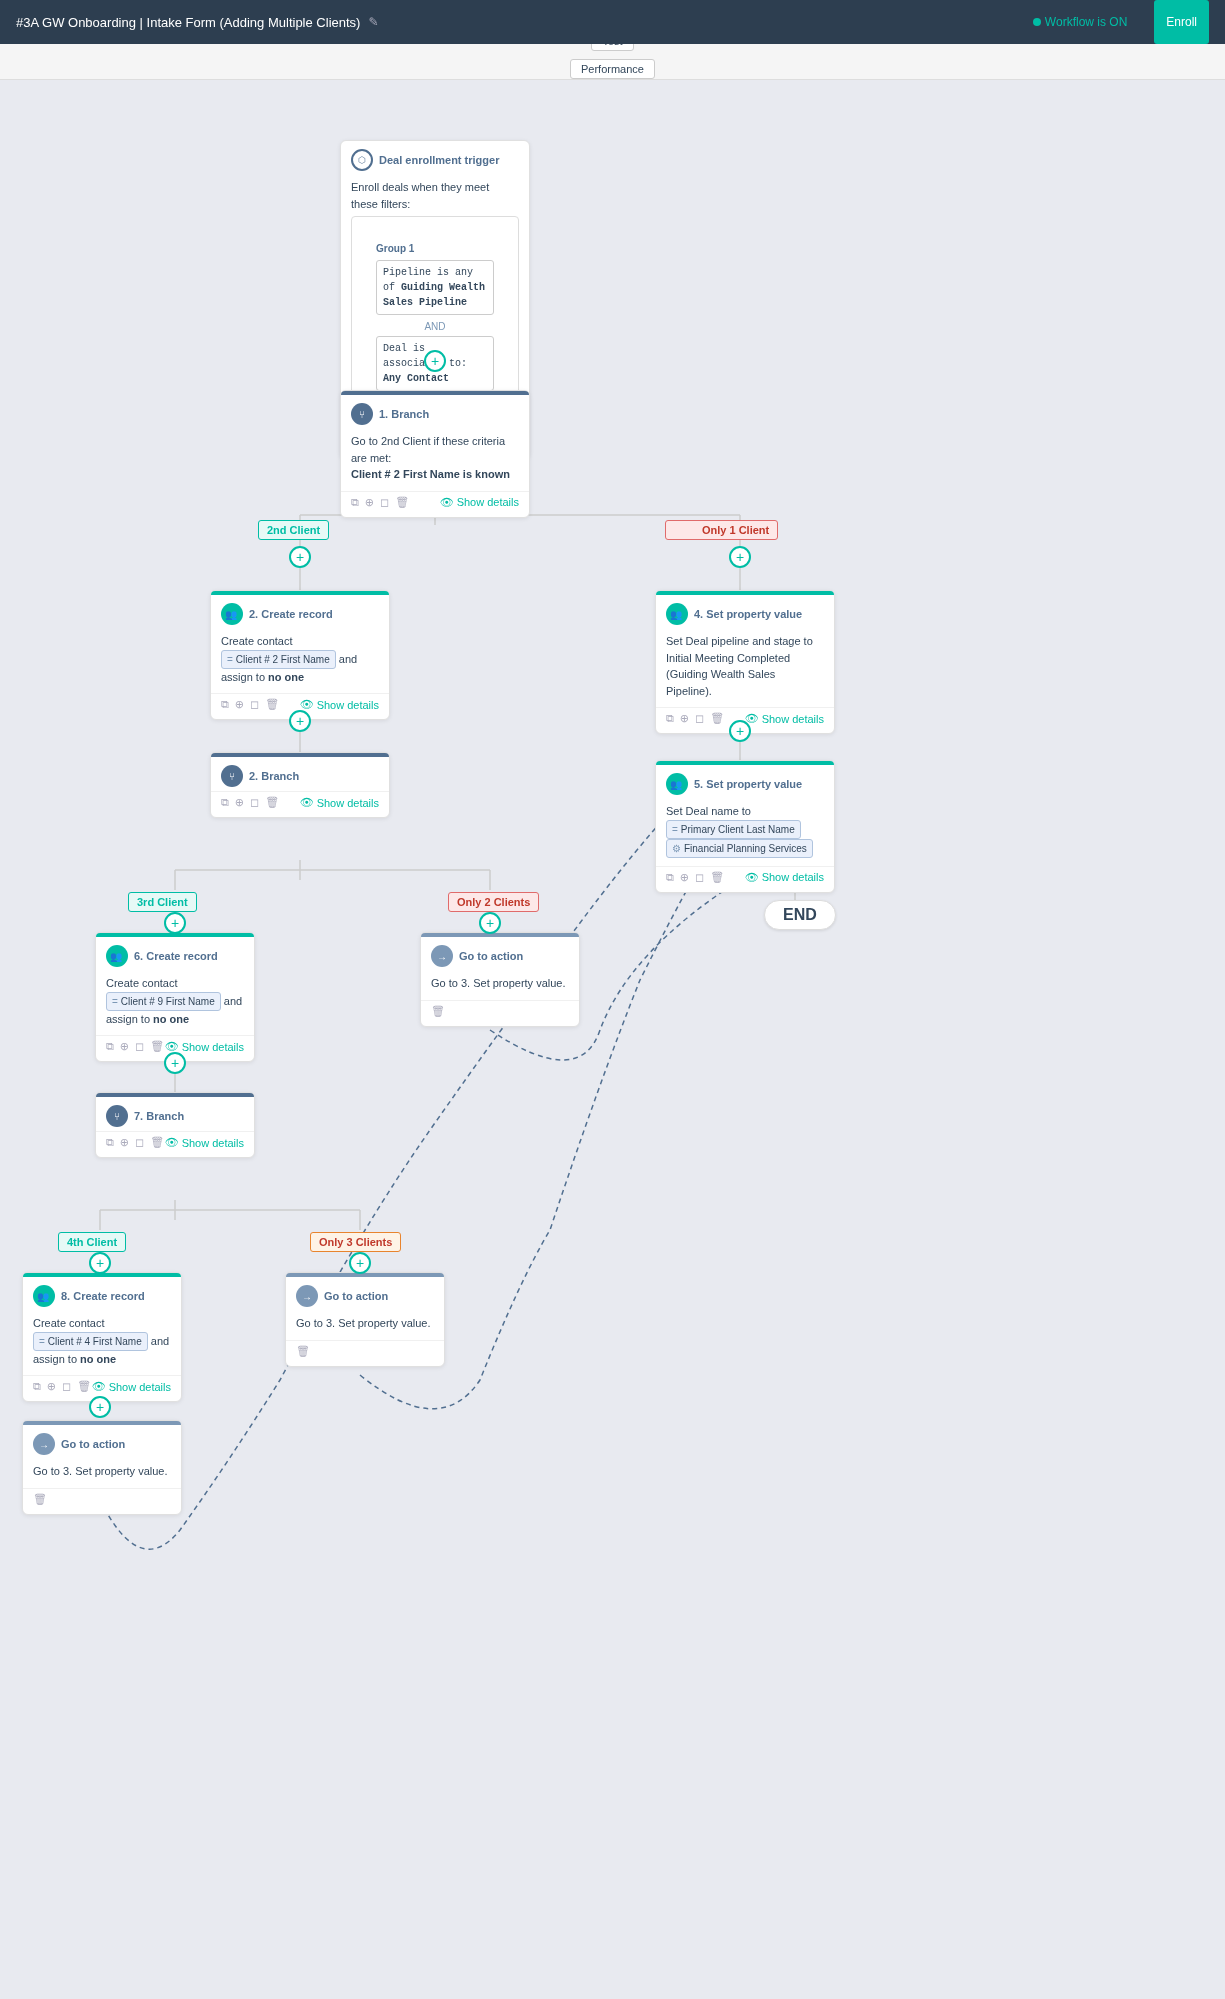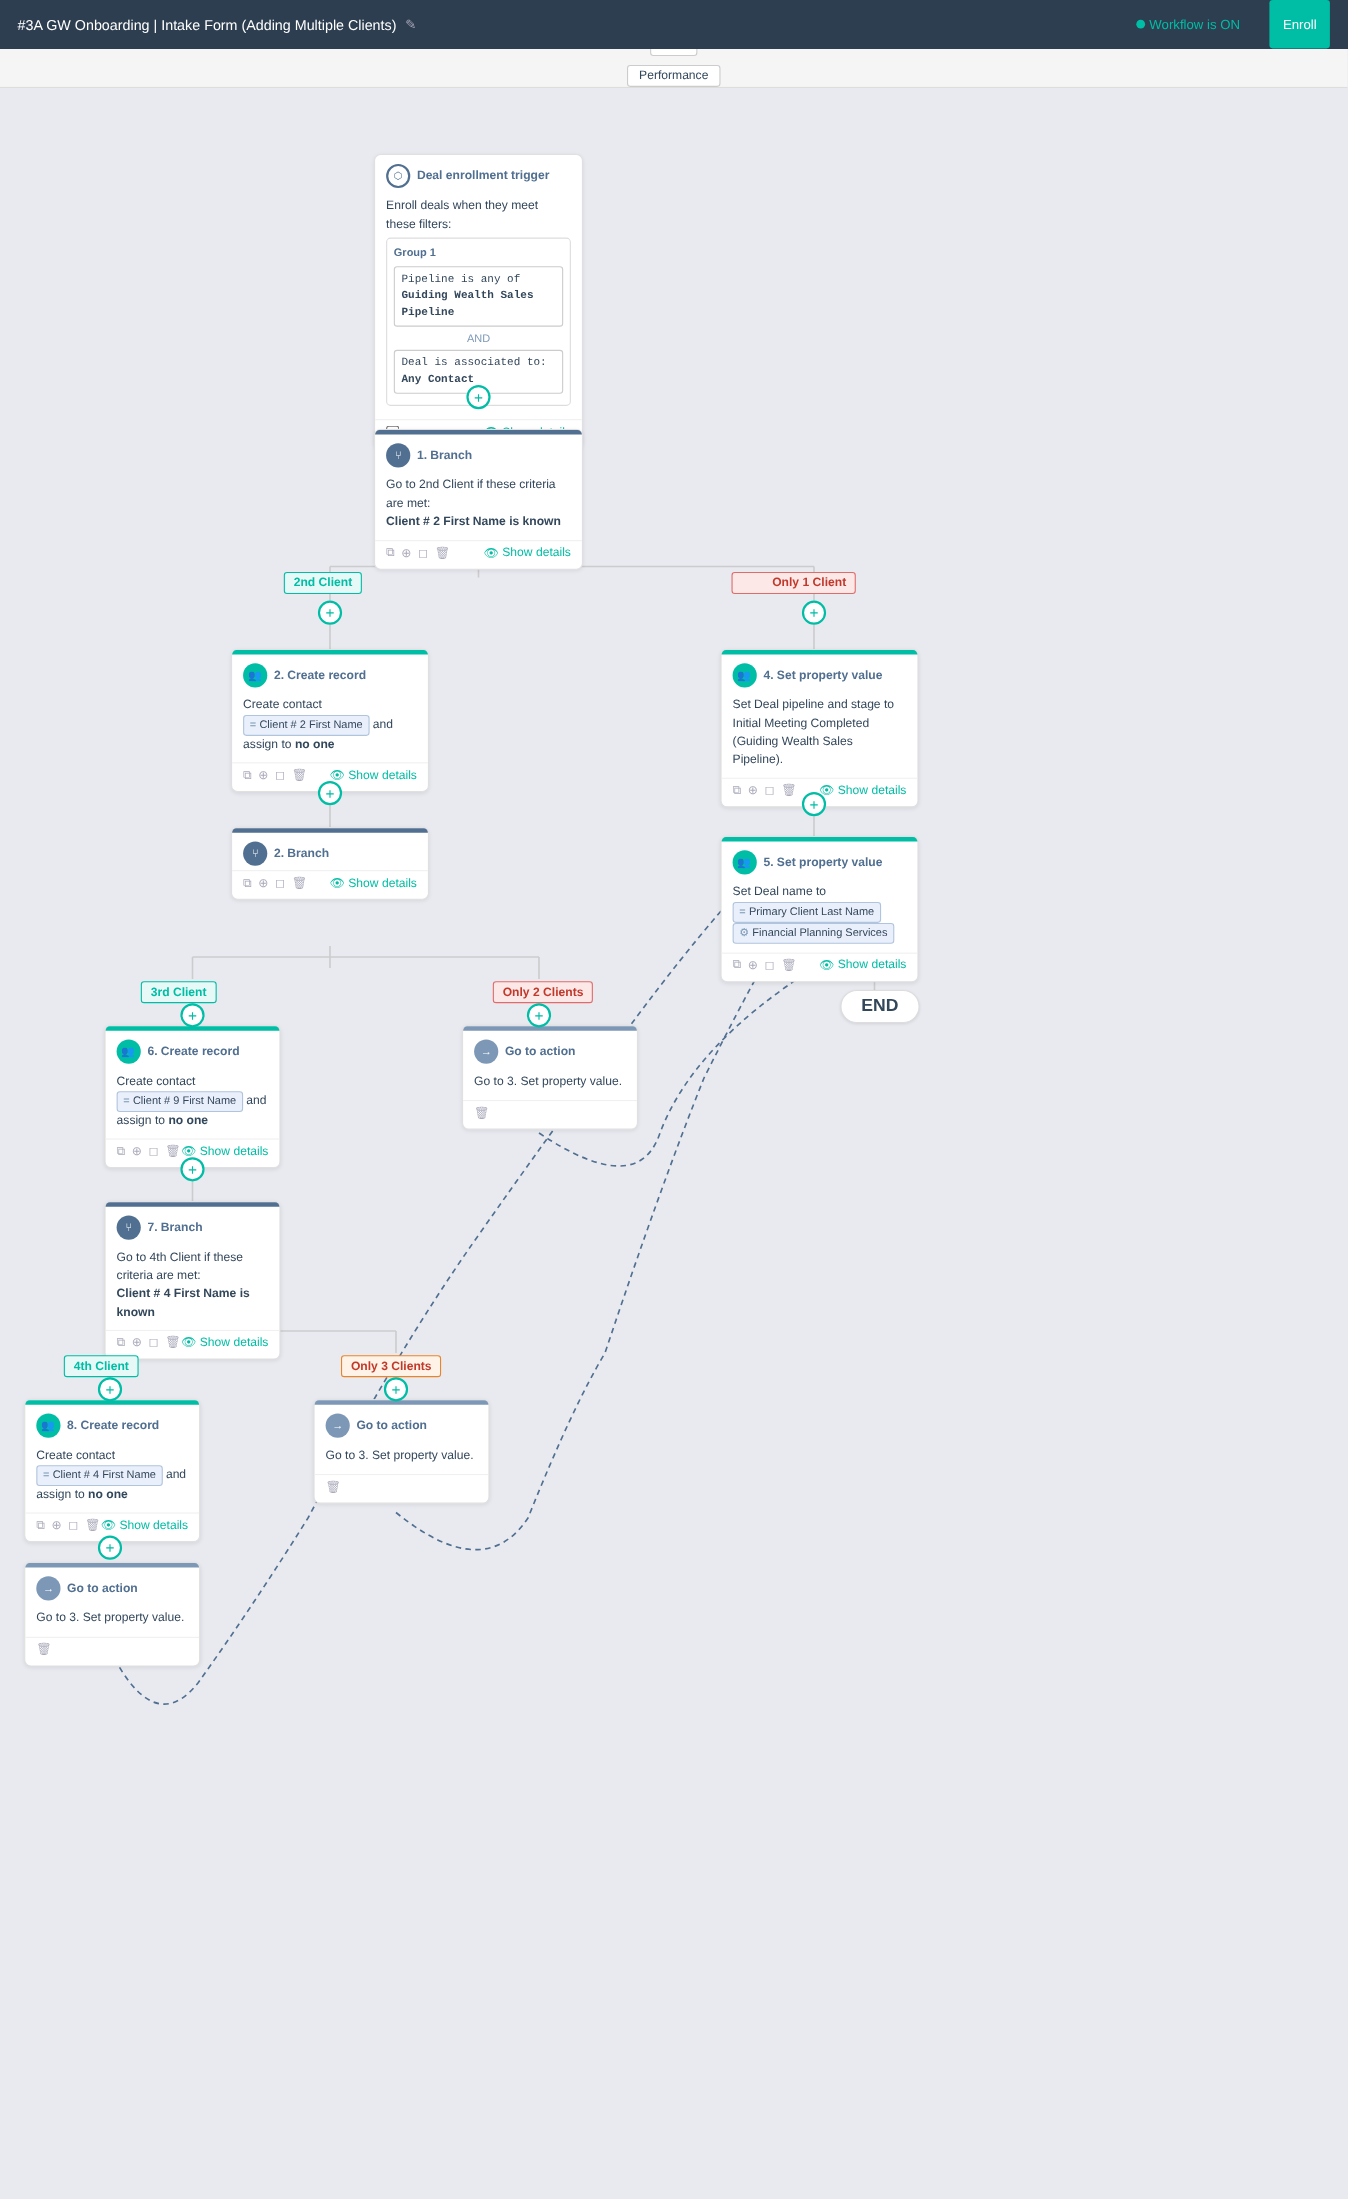--- a/index.html
+++ b/index.html
@@ -257,21 +257,21 @@
     .end-node { z-index: 2; }
 
     
     .trigger-card {
       width: 190px;
     }
     .group-box {
       border: 1px solid #ddd;
       border-radius: 4px;
       margin: 4px 0;
-      padding: 6px;
+      padding: 24px;
     }
     .group-label {
       font-size: 10px;
       font-weight: 700;
       color: #516f90;
       margin-bottom: 4px;
     }
     .filter-box {
       border: 1px solid #ccc;
       border-radius: 3px;
@@ -602,24 +602,20 @@
   </div>
 
   <div class="plus-btn" style="left:164px; top:972px;">+</div>
 
   <div class="workflow-card" style="left:95px; top:1012px; width:160px;">
     <div class="card-top-bar branch-bar"></div>
     <div class="card-header">
       <div class="card-icon branch">⑂</div>
       <span class="card-title">7. Branch</span>
     </div>
-    <div class="card-body">
-      <span>Go to 4th Client if these criteria are met:</span><br>
-      <strong>Client # 4 First Name is known</strong>
-    </div>
     <div class="card-footer">
       <div class="card-footer-actions">
         <span class="footer-icon">⧉</span>
         <span class="footer-icon">⊕</span>
         <span class="footer-icon">◻</span>
         <span class="footer-icon">🗑</span>
       </div>
       <span class="show-details">
         <span>👁</span>
         <span>Show details</span>

